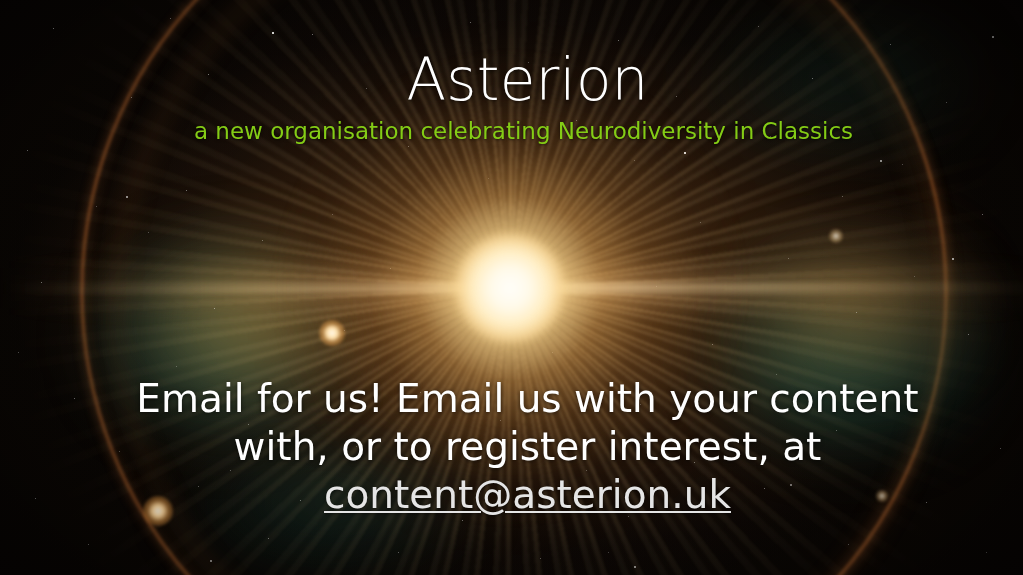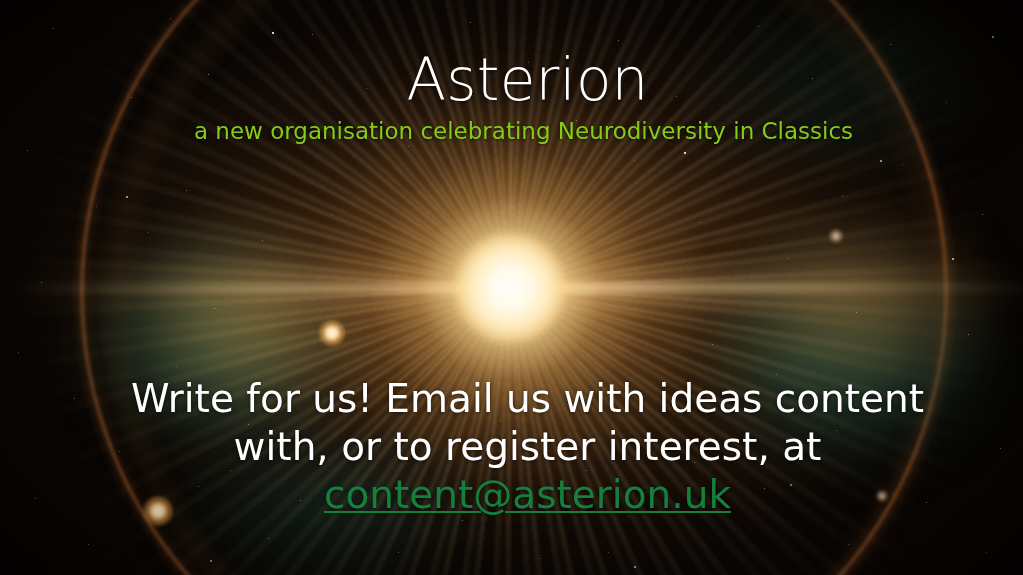--- a/index.html
+++ b/index.html
@@ -343,21 +343,21 @@
     left: 120px;
     right: 120px;
     top: 375px;
     font-size: 39px;
     line-height: 48px;
     font-weight: 400;
     color: #ffffff;
     text-shadow: 0 1px 4px rgba(0,0,0,0.6);
   }
   .email-link {
-    color: #15803d;
+    color: #e5e5e5;
     text-decoration: underline;
     text-underline-offset: 3px;
     text-decoration-thickness: 2px;
     cursor: pointer;
     text-shadow: 0 1px 3px rgba(0,0,0,0.5);
   }
 </style>
 </head>
 <body>
 
@@ -401,19 +401,19 @@
 
   <div class="bg-layer vignette"></div>
 
   <div class="content">
 
     <div class="title">Asterion</div>
 
     <div class="subtitle">a new organisation celebrating Neurodiversity in Classics</div>
 
     <div class="body-block">
-      <span>Write for us! Email us with ideas content</span>
+      <span>Email for us! Email us with your content</span>
       <span>with, or to register interest, at</span>
       <span class="email-link">content@asterion.uk</span>
     </div>
 
   </div>
 </div>
 
 </body></html>

